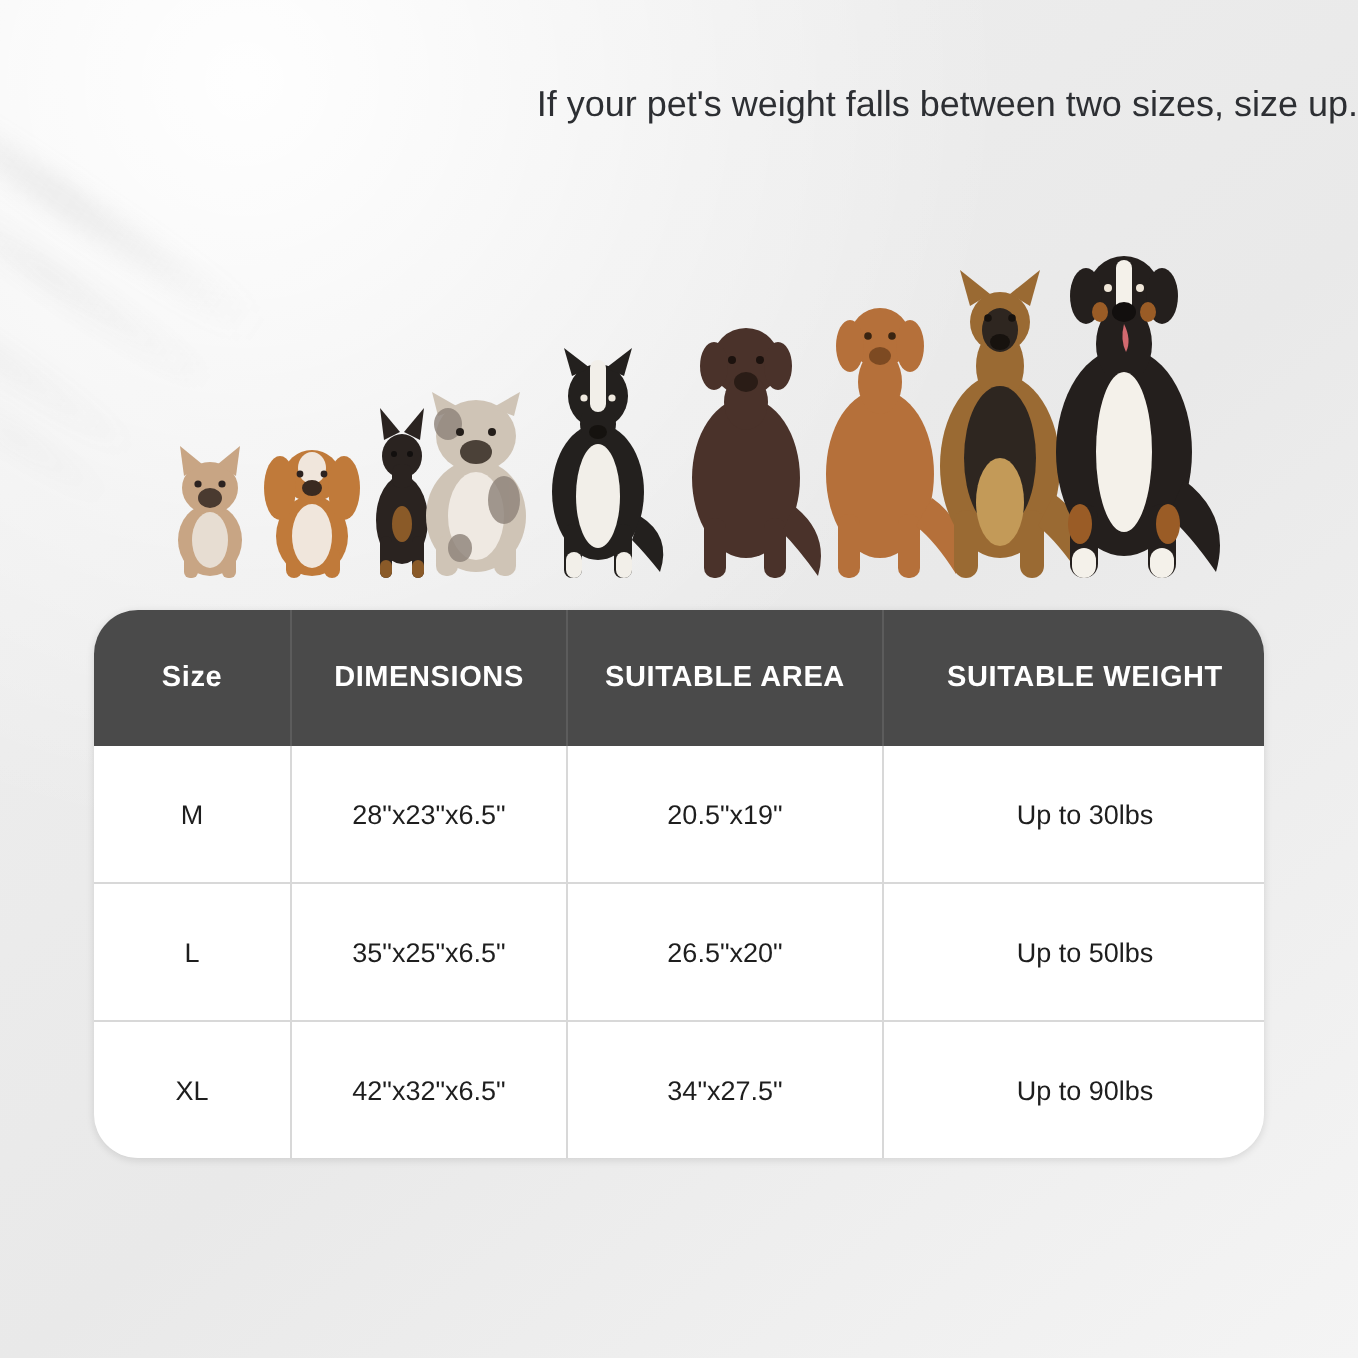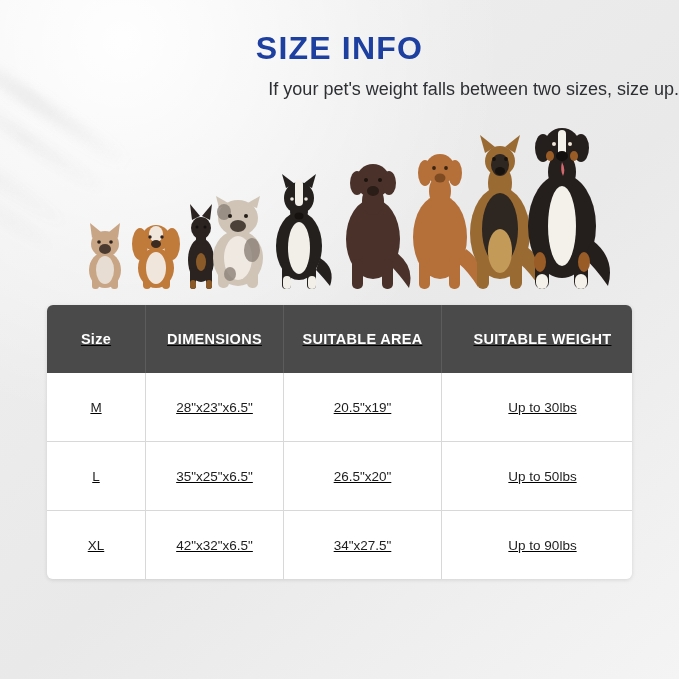--- a/index.html
+++ b/index.html
@@ -68,24 +68,23 @@
     position: absolute;
     bottom: 0;
   }
 
   
   .table-wrap {
     position: absolute;
     left: 47px;
     top: 305px;
     width: 585px;
-    border-radius: 6px;
+    border-radius: 22px;
     overflow: hidden;
     box-shadow: 0 1px 4px rgba(0,0,0,0.12);
-    text-decoration: underline;
   }
   table {
     border-collapse: collapse;
     width: 100%;
     table-layout: fixed;
   }
   thead th {
     background: #4a4a4a;
     color: #ffffff;
     font-size: 14.5px;
@@ -116,21 +115,20 @@
 <body>
 
 <div class="page">
 
   <div class="streak s1"></div>
   <div class="streak s2"></div>
   <div class="streak s3"></div>
   <div class="streak s4"></div>
 
   <div class="header">
-    <h1 class="title">SIZE INFO</h1>
     <div class="subtitle">If your pet's weight falls between two sizes, size up.</div>
   </div>
 
   <div class="dogs">
 
     <svg class="dog" style="left:78px; width:54px; height:72px;" viewBox="0 0 54 72">
       <g fill="#c8a584">
         <ellipse cx="27" cy="52" rx="16" ry="18"></ellipse>
         <rect x="14" y="58" width="7" height="13" rx="3"></rect>
         <rect x="33" y="58" width="7" height="13" rx="3"></rect>

